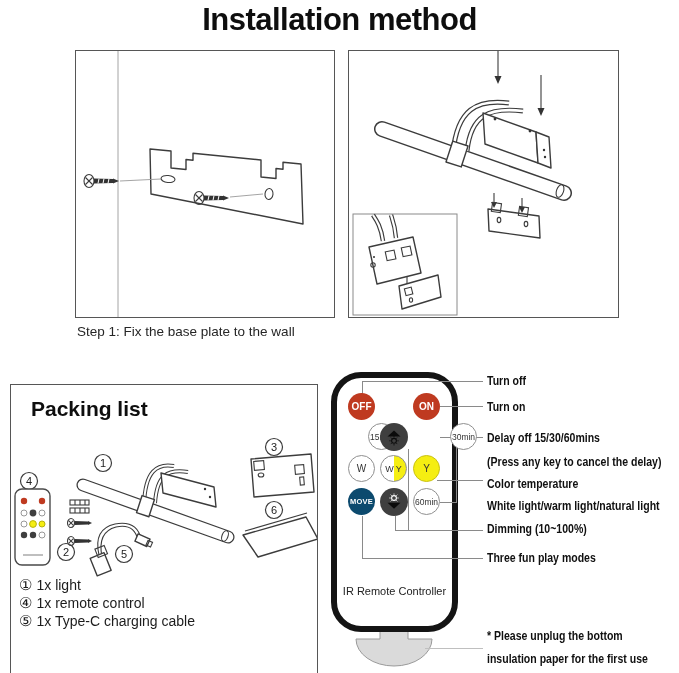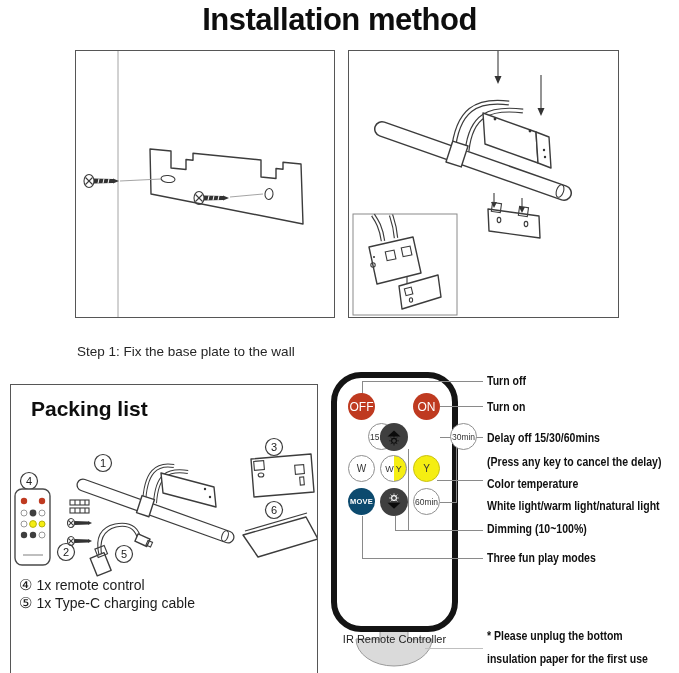--- a/index.html
+++ b/index.html
@@ -16,30 +16,30 @@
   .ol{fill:#fff;stroke:#3c3c3c;stroke-width:1.4;stroke-linejoin:round;}
   .thin{fill:none;stroke:#3c3c3c;stroke-width:1.1;}
   .guide{stroke:#9a9a9a;stroke-width:0.9;}
   .dk{fill:#333;}
 
   
   #remote-body{position:absolute;left:331px;top:372px;width:127px;height:260px;
                box-sizing:border-box;border:6px solid #141414;border-radius:30px;
                background:#fff;z-index:2;}
   #remote-title{position:absolute;left:331px;top:585px;width:127px;text-align:center;
-                font-size:11px;color:#222;z-index:4;margin-top:48px;}
+                font-size:11px;color:#222;z-index:4;}
   #tab-svg{position:absolute;left:350px;top:629px;z-index:1;}
 
   .ln{position:absolute;background:#8a8a8a;z-index:3;}
   .ln.lt{background:#bfbfbf;}
 
   .btn{position:absolute;width:27px;height:27px;border-radius:50%;display:flex;
        align-items:center;justify-content:center;z-index:4;box-sizing:border-box;
        font-family:"Liberation Sans",sans-serif;}
-  .btn.red{background:var(--button-red);color:#fff;font-weight:400;font-size:12px;}
+  .btn.red{background:var(--button-red);color:#fff;font-weight:700;font-size:10px;}
   .btn.white{background:#fff;border:1px solid #8f8f8f;color:#333;font-size:8.5px;}
   .btn.yellow{background:var(--button-yellow);border:1px solid #c9c113;color:#333;font-size:10px;}
   .btn.split{border:1px solid #8f8f8f;color:#333;font-size:9px;gap:2px;
              background:linear-gradient(90deg,#fff 50%,var(--button-yellow) 50%);}
   .btn.dark{background:var(--button-dark);width:28px;height:28px;}
   .btn.move{background:#0c4a6e;color:#fff;font-size:7.5px;font-weight:700;letter-spacing:.2px;}
 
   .ann{position:absolute;left:487px;font-size:13.5px;font-weight:700;color:#101010;
        white-space:nowrap;transform:scaleX(0.78);transform-origin:0 50%;}
 
@@ -87,21 +87,21 @@
           <line class="thin" x1="-3.5" y1="3.5" x2="3.5" y2="-3.5"></line>
           <polygon class="dk" points="5,-2.5 24,-2 24,2 5,2.5"></polygon>
           <polygon class="dk" points="24,-2.5 30,0 24,2.5"></polygon>
           <line x1="10" y1="-2.3" x2="9" y2="2.3" stroke="#fff" stroke-width="1"></line>
           <line x1="15" y1="-2.3" x2="14" y2="2.3" stroke="#fff" stroke-width="1"></line>
           <line x1="20" y1="-2.3" x2="19" y2="2.3" stroke="#fff" stroke-width="1"></line>
         </g>
       </g>
     </svg>
   </div>
-  <div class="caption" style="left:77px;top:324px;margin-top:20px;">Step 1: Fix the base plate to the wall</div>
+  <div class="caption" style="left:77px;top:324px;">Step 1: Fix the base plate to the wall</div>
 
   <div class="box" style="left:348px;top:50px;width:271px;height:268px;">
     <svg class="art" width="269" height="266" viewBox="0 0 269 266">
       <g>
         <line x1="33" y1="78" x2="215" y2="142" stroke="#3c3c3c" stroke-width="16" stroke-linecap="round"></line>
         <line x1="33" y1="78" x2="215" y2="142" stroke="#fff" stroke-width="13" stroke-linecap="round"></line>
         <ellipse class="thin" cx="211" cy="140" rx="3.5" ry="6.5" transform="rotate(19 211 140)"></ellipse>
         <path d="M104,102 C108,58 128,48 160,52" stroke="#3c3c3c" stroke-width="5" fill="none"></path>
         <path d="M104,102 C108,58 128,48 160,52" stroke="#fff" stroke-width="2.6" fill="none"></path>
         <path d="M118,100 C122,64 140,56 174,60" stroke="#3c3c3c" stroke-width="5" fill="none"></path>
@@ -253,20 +253,21 @@
         <path class="thin" d="M88,118 Q82,92 104,87 Q126,83 130,102"></path>
         <path class="thin" d="M91,120 Q86,95 105,90 Q123,86 127,103"></path>
         <rect class="ol" x="82" y="118" width="15" height="19" transform="rotate(-22 89 127)"></rect>
         <rect class="thin" x="85" y="110" width="10" height="9" transform="rotate(-22 90 114)"></rect>
         <rect class="ol" x="125" y="99" width="13" height="8" transform="rotate(24 131 103)"></rect>
         <rect class="thin" x="136" y="104" width="5" height="5" transform="rotate(24 138 106)"></rect>
       </g>
     </svg>
 
     <div id="pl-list">
+      <div class="pl-item"><span class="pl-num">①</span><span>1x light</span></div>
       <div class="pl-item"><span class="pl-num">④</span><span>1x remote control</span></div>
       <div class="pl-item"><span class="pl-num">⑤</span><span>1x Type-C charging cable</span></div>
     </div>
   </div>
 
   <svg id="tab-svg" width="88" height="40" viewBox="0 0 88 40">
     <path d="M6,10 L30,10 L30,2 L58,2 L58,10 L82,10 A38,27 0 0 1 6,10 Z" fill="#dadada" stroke="#9a9a9a" stroke-width="1"></path>
   </svg>
 
   <div id="remote-body"></div>

